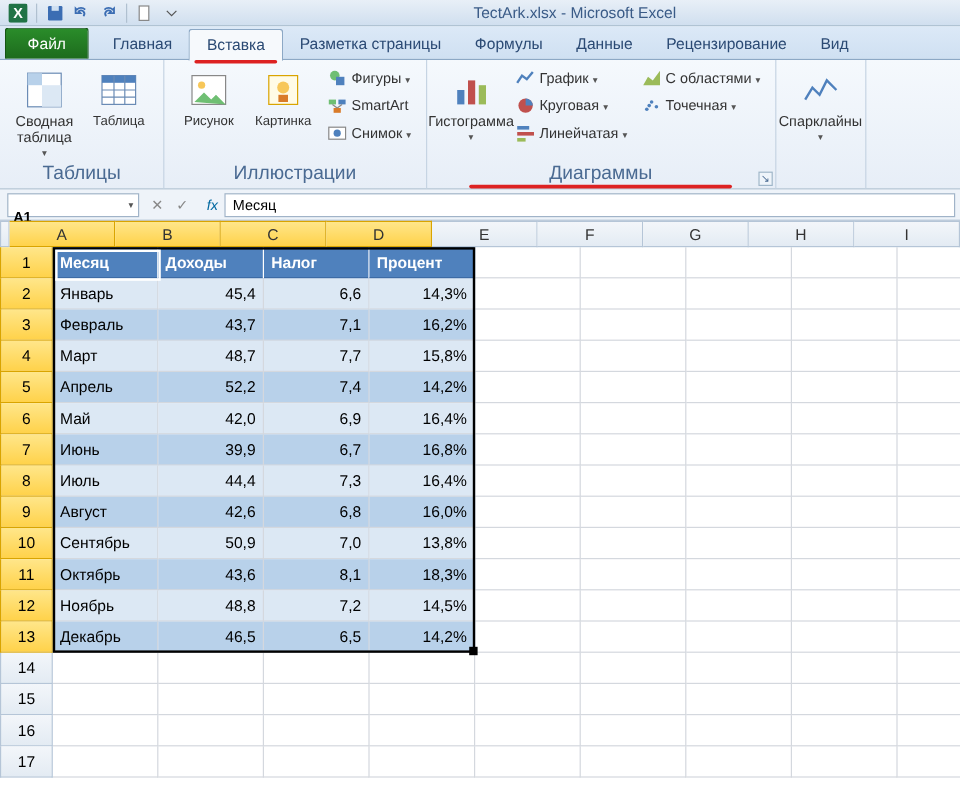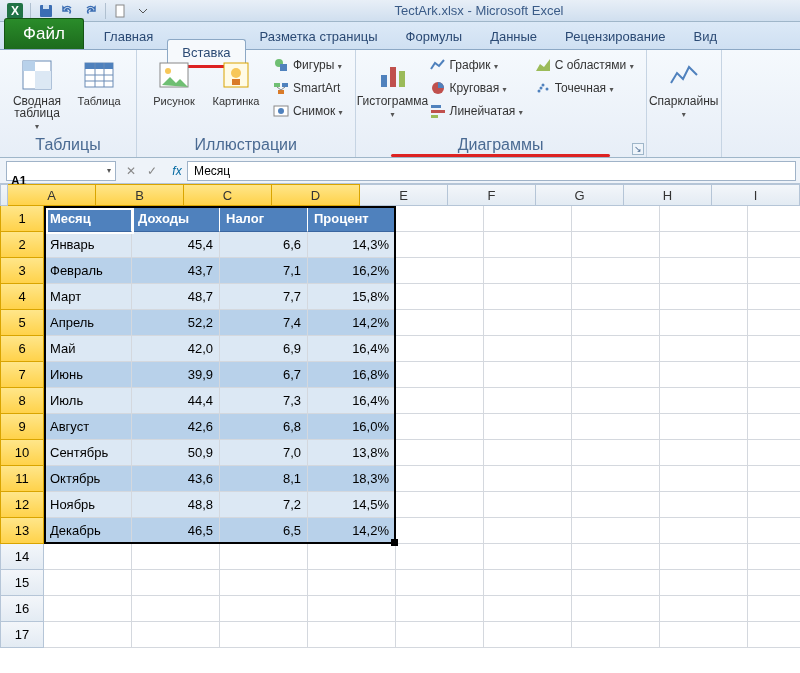--- a/index.html
+++ b/index.html
@@ -7,23 +7,23 @@
 
   
   .titlebar { height: 22px; background: linear-gradient(#e8eff7,#d0dfef); display:flex; align-items:center; border-bottom:1px solid #9fb6c9; }
   .qat { display:flex; gap:4px; align-items:center; padding:0 6px; }
   .qat-icon { width:18px; height:18px; display:flex; align-items:center; justify-content:center; }
   .qat-sep { width:1px; height:16px; background:#b0c0d0; margin:0 2px; }
   .win-title { flex:1; text-align:center; color:#3a5b87; font-size:13px; }
 
   
   .tabstrip { height:28px; background:linear-gradient(#dce9f7,#cfe0f2); display:flex; align-items:flex-end; padding:0 4px; border-bottom:1px solid #8ca8c5; }
-  .file-tab { background:linear-gradient(#2a8c2a,#1d6b1d); color:#fff; padding:5px 18px; border-radius:3px 3px 0 0; font-size:17px; margin-right:6px; cursor:pointer; border:1px solid #155515; border-bottom:none;}
+  .file-tab { background:linear-gradient(#2a8c2a,#1d6b1d); color:#fff; padding:5px 18px; border-radius:3px 3px 0 0; font-size:13px; margin-right:6px; cursor:pointer; border:1px solid #155515; border-bottom:none;}
   .tab { padding:5px 14px; color:#2b4a74; cursor:pointer; font-size:13px;}
-  .tab.active { background:#f6f9fc; border:1px solid #8ca8c5; border-bottom:1px solid #f6f9fc; border-radius:3px 3px 0 0; position:relative; top:17px;}
+  .tab.active { background:#f6f9fc; border:1px solid #8ca8c5; border-bottom:1px solid #f6f9fc; border-radius:3px 3px 0 0; position:relative; top:2px;}
   .tab.active::after { content:""; position:absolute; left:4px; right:4px; bottom:-3px; height:3px; background:#d22; border-radius:2px;}
 
   
   .ribbon { height:108px; background:linear-gradient(#f5f9fd,#e7eef7); display:flex; border-bottom:1px solid #9fb6c9; }
   .group { border-right:1px solid #c6d4e3; padding:4px 8px 2px; display:flex; flex-direction:column; }
   .group-body { flex:1; display:flex; align-items:flex-start; gap:4px; }
   .group-label { text-align:center; color:#4a6a92; font-size:16px; padding:1px 0; position:relative;}
   .group-label.underlined::after{content:"";position:absolute;left:10%;right:10%;bottom:-2px;height:3px;background:#d22;border-radius:2px;}
   .launcher { position:absolute; right:2px; bottom:2px; width:12px; height:12px; border:1px solid #9fb6c9; font-size:9px; text-align:center; line-height:10px; color:#4a6a92; cursor:pointer; background:#eef4fa;}
 

